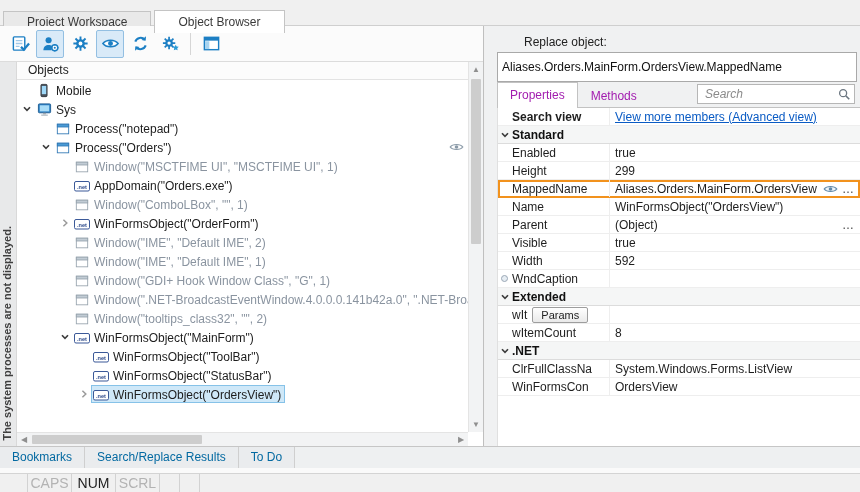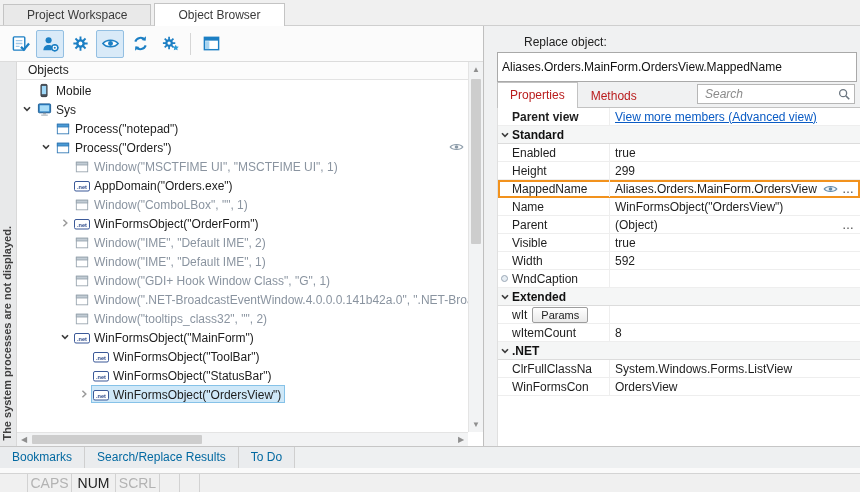--- a/index.html
+++ b/index.html
@@ -5,21 +5,21 @@
   html,body{margin:0;padding:0;background:#d8d8d8;}
   *{box-sizing:border-box;}
   #app{position:relative;width:860px;height:492px;background:#f0f0f0;overflow:hidden;
        font-family:"Liberation Sans",sans-serif;font-size:12px;color:#1e1e1e;}
 
   
   .top-tabbar{position:absolute;left:0;top:0;width:100%;height:26px;background:#f0f0f0;
               border-bottom:1px solid #cfcfcf;}
   .ttab{position:relative;display:inline-block;height:21px;line-height:21px;margin-top:4px;margin-left:3px;
         padding:0 23px;border:1px solid #c4c4c4;border-bottom:none;background:#e9e9e9;color:#3a3a3a;cursor:default;}
-  .ttab.active{background:#fff;height:23px;line-height:22px;margin-top:3px;z-index:3;}
+  .ttab.active{background:#fff;height:23px;line-height:22px;margin-top:10px;z-index:3;}
 
   
   .left-panel{position:absolute;left:0;top:26px;width:484px;bottom:46px;background:#fff;
               border-right:1px solid #bfbfbf;}
   .toolbar{position:absolute;left:0;top:0;right:0;height:36px;background:#fbfbfb;
            border-bottom:1px solid #dcdcdc;display:flex;align-items:center;padding-left:5px;}
   .tbtn{width:28px;height:28px;display:inline-flex;align-items:center;justify-content:center;
         border:1px solid transparent;border-radius:2px;margin:0 1px;cursor:pointer;}
   .tbtn.pressed{background:#d9eaf8;border-color:#93bfe2;}
   .tbi{display:flex;}
@@ -52,21 +52,21 @@
   .hthumb{position:absolute;top:2px;bottom:2px;left:15px;width:170px;background:#cdcdcd;border-radius:1px;}
   .harrow{position:absolute;top:0;height:100%;width:14px;display:flex;align-items:center;justify-content:center;
           color:#8f8f8f;font-size:8px;}
 
   
   .right-panel{position:absolute;left:485px;top:26px;right:0;bottom:46px;background:#f0f1f2;}
   .sel-label{position:absolute;left:39px;top:9px;color:#222;}
   .sel-input{position:absolute;left:12px;right:3px;top:26px;height:19px;border:1px solid #a9a9a9;
              background:#fff;font:12px "Liberation Sans",sans-serif;padding:14px 4px;color:#111;}
   .ptabs{position:absolute;left:12px;top:56px;height:26px;display:flex;align-items:flex-end;z-index:2;}
-  .ptab{height:24px;line-height:23px;padding:0 12px;color:#b91c1c;border:1px solid transparent;cursor:pointer;}
+  .ptab{height:24px;line-height:23px;padding:0 12px;color:#a21caf;border:1px solid transparent;cursor:pointer;}
   .ptab.active{background:#fff;border-color:#c2c2c2;border-bottom:none;height:26px;line-height:25px;}
   .searchbox{position:absolute;right:5px;top:58px;width:158px;height:20px;border:1px solid #b6b6b6;
              background:#fff;display:flex;align-items:center;padding:0 3px 0 5px;}
   .searchbox input{border:none;outline:none;flex:1;font:12px "Liberation Sans",sans-serif;min-width:0;}
   .searchbox input::placeholder{color:#8a8a8a;font-style:italic;}
   .grid{position:absolute;left:12px;right:0;top:81px;bottom:0;background:#fff;
         border-top:1px solid #c2c2c2;border-left:1px solid #e0e0e0;overflow:hidden;}
   .grow{height:18px;display:flex;align-items:center;border-bottom:1px solid #eeeeee;position:relative;}
   .gname{flex:0 0 112px;width:112px;height:100%;padding-left:14px;border-right:1px solid #eeeeee;
          display:flex;align-items:center;overflow:hidden;white-space:nowrap;position:relative;}
@@ -453,21 +453,21 @@
       <input placeholder="Search" style="">
       <span style="display:flex;">
         <svg width="14" height="14" viewBox="0 0 16 16">
             <circle cx="7" cy="7" r="4" fill="none" stroke="#6b7680" stroke-width="1.5"></circle>
             <path d="M10 10 L14 14" stroke="#6b7680" stroke-width="1.8"></path>
           </svg>
       </span>
     </div>
     <div class="grid">
         <div class="grow">
-          <div class="gname bold">Parent view</div>
+          <div class="gname bold">Search view</div>
           <div class="gval">
             <span class="link">View more members (Advanced view)</span>
           </div>
         </div>
         <div class="sec">
           <span class="arr">
             <svg width="10" height="10" viewBox="0 0 10 10">
               <path d="M2 3.2 L5 6.4 L8 3.2" fill="none" stroke="#3c3c3c" stroke-width="1.6"></path>
             </svg>
           </span>

